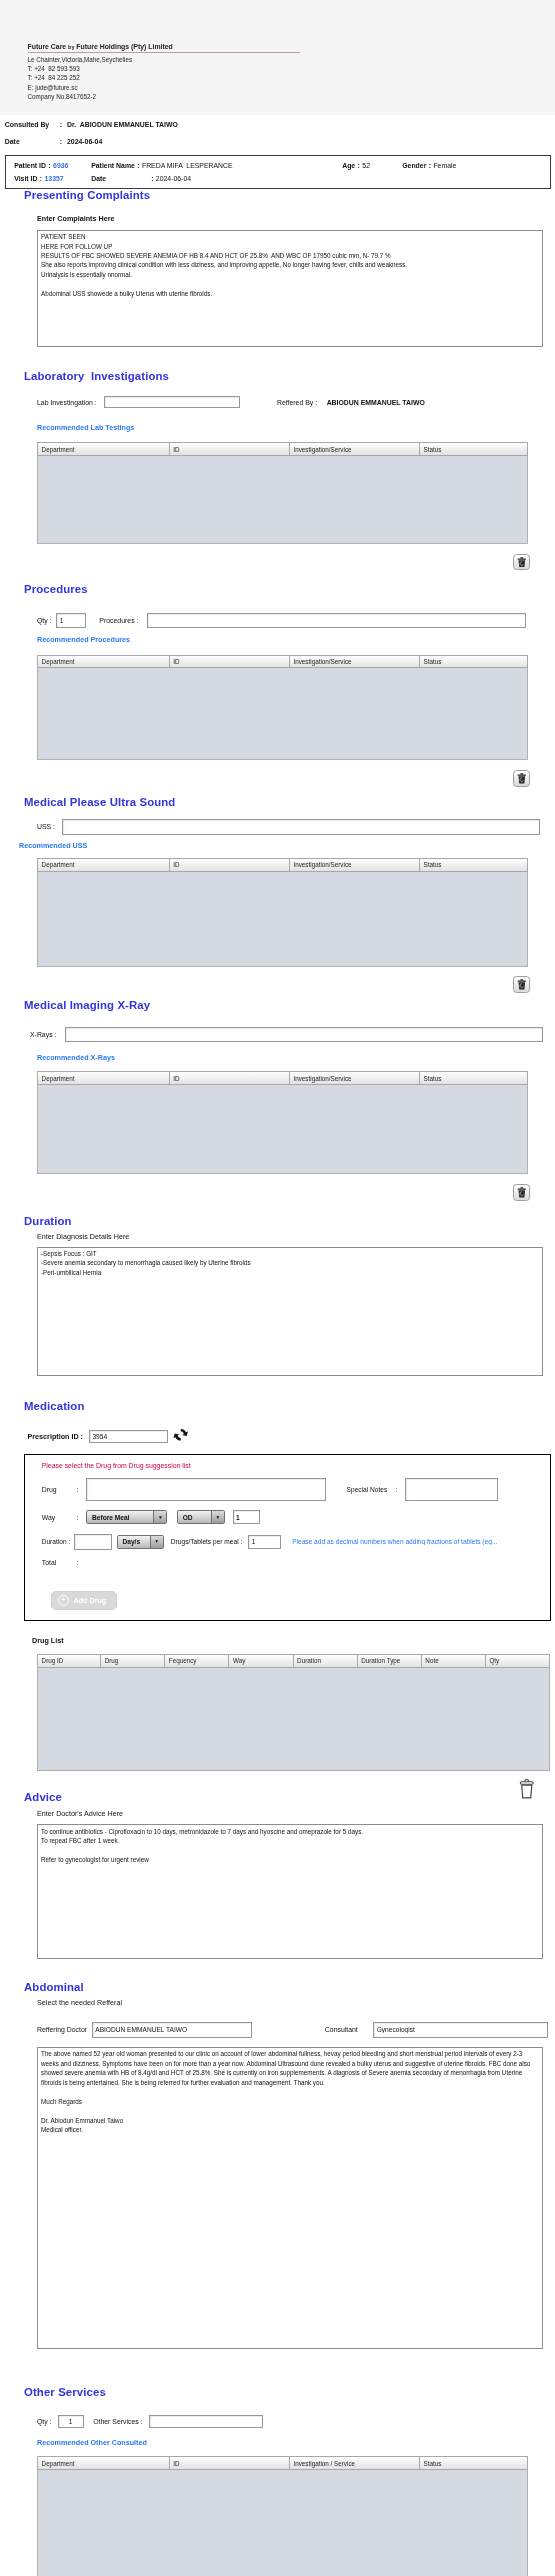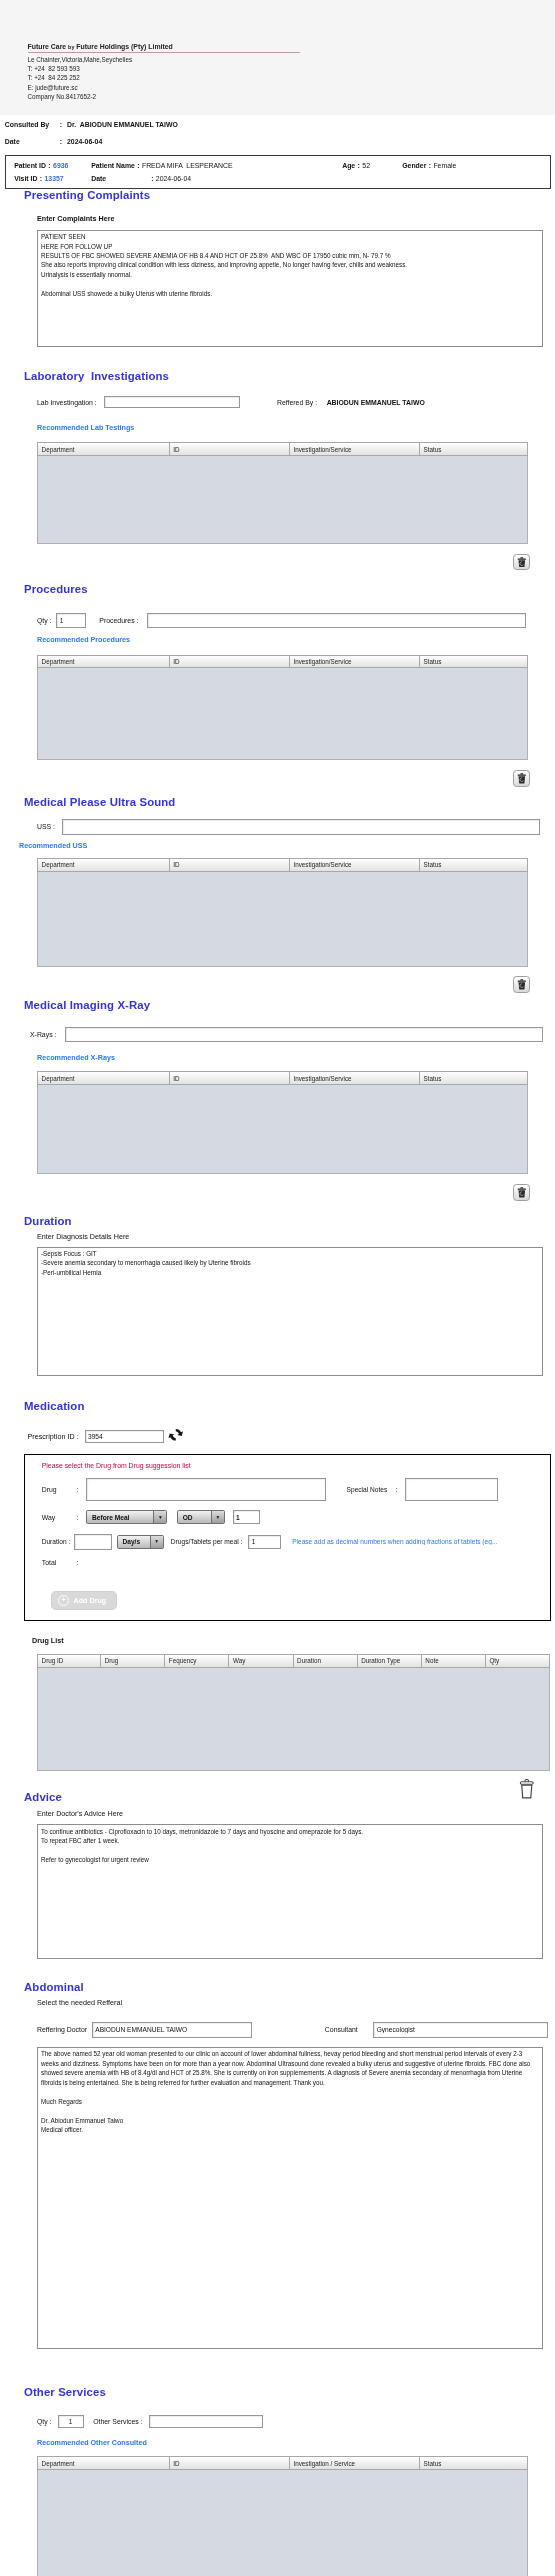--- a/index.html
+++ b/index.html
@@ -54,21 +54,21 @@
   .inv-body{background:#d5d9e2;border:0.6px solid #b0b0b0;border-top:none;}
 
   .trash-row{display:flex;justify-content:flex-end;margin:9.6px 26px 0 0;}
   .trash-btn{width:16.7px;height:16.7px;border:0.6px solid #9f9f9f;border-radius:3.6px;background:linear-gradient(#ffffff,#d9d9d9);
              display:flex;align-items:center;justify-content:center;padding:0;cursor:pointer;}
   .trash-btn svg{display:block;}
   .trash-outline-btn{background:none;border:none;padding:0;cursor:pointer;}
 
   
   .presc-row{display:flex;align-items:center;margin:15.5px 0 0 27.5px;}
-  .presc-lab{font-size:7.2px;font-weight:normal;}
+  .presc-lab{font-size:7.2px;font-weight:bold;}
   .refresh-btn{background:none;border:none;padding:0;margin-left:4.8px;cursor:pointer;}
   .med-box{margin:8.4px 0 0 24px;width:527px;border:1.8px solid #000;box-sizing:border-box;padding:4.8px 0 8.4px 16.7px;background:#fff;}
   .red-hint{color:#cc0040;font-size:6.9px;margin:2.4px 0 8.4px 0;}
   .mrow{display:flex;align-items:center;margin-bottom:9.6px;}
   .mlab{width:35px;font-size:6.9px;}
   .mcolon{width:9.6px;font-size:6.9px;}
   .sel{display:inline-flex;align-items:stretch;border:0.6px solid #6f6f6f;border-radius:1.8px;height:14.3px;
        background:linear-gradient(#f2f2f2,#b9b9b9);box-sizing:border-box;overflow:hidden;cursor:pointer;}
   .sel .txt{display:flex;align-items:center;padding:0 4.8px;font-size:6.6px;font-weight:bold;color:#111;flex:1;}
   .sel .arr{width:12px;display:flex;align-items:center;justify-content:center;border-left:0.6px solid #6f6f6f;

